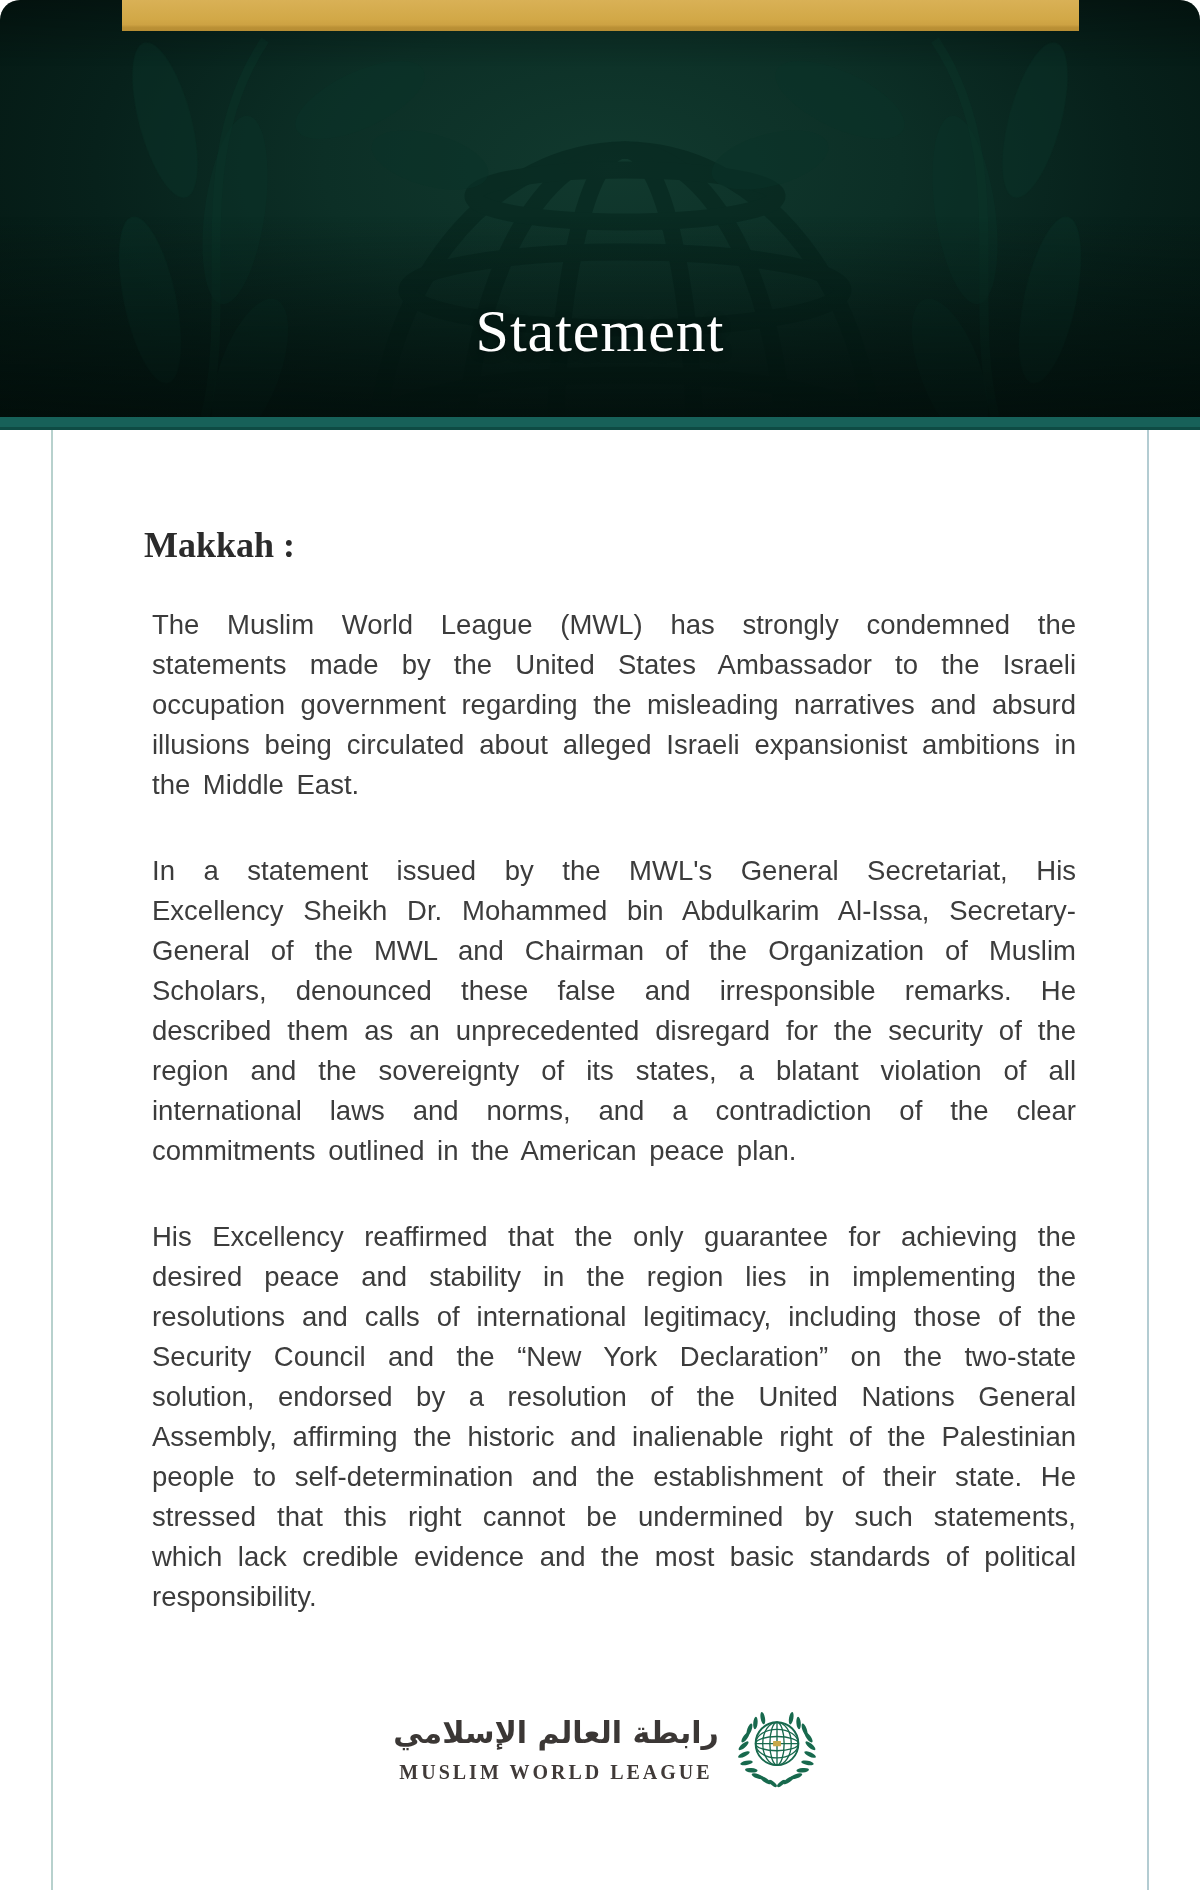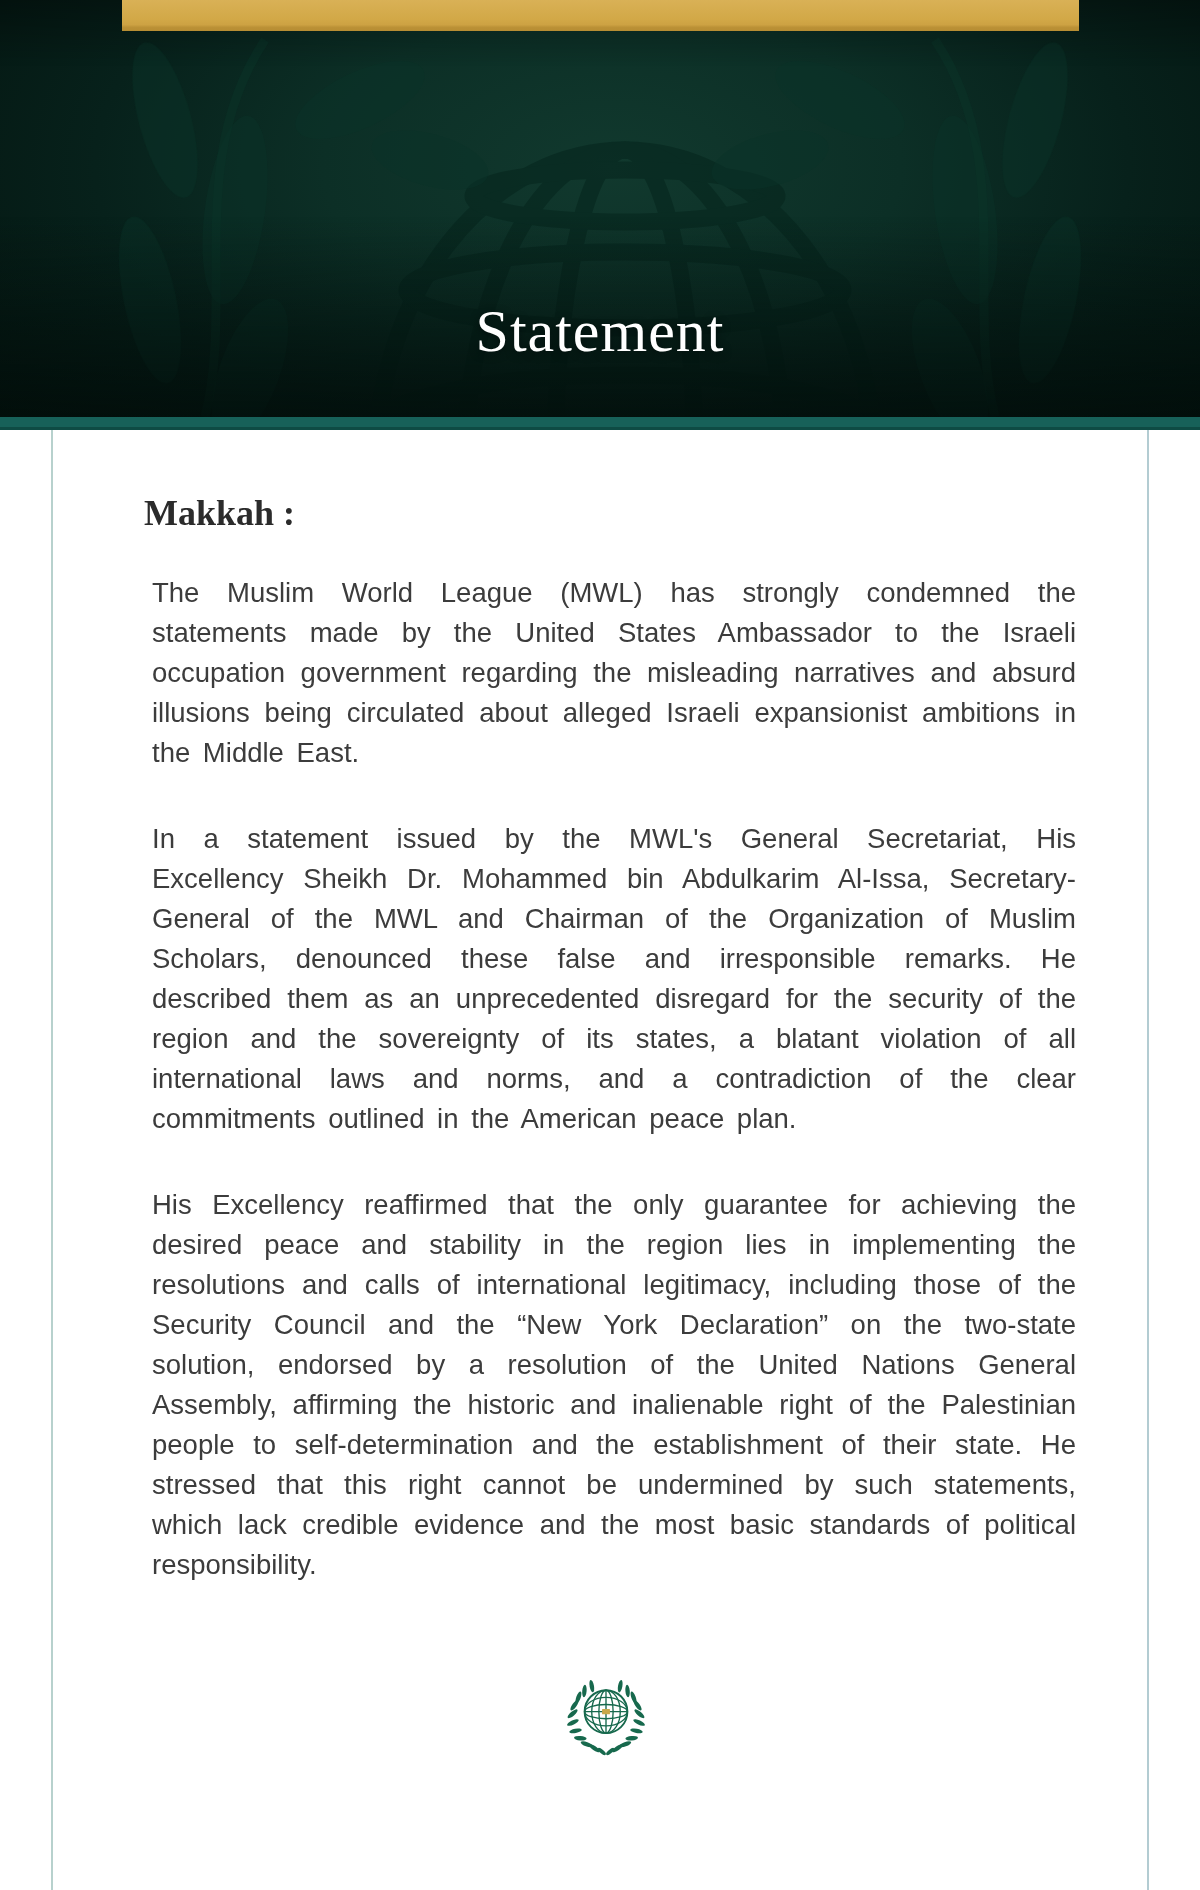--- a/index.html
+++ b/index.html
@@ -1,17 +1,17 @@
 <!DOCTYPE html>
 <html><head>
 <meta charset="utf-8">
 <style>
   html,body{margin:0;padding:0;background:#ffffff;}
   body{width:1200px;font-family:"Liberation Sans","DejaVu Sans",sans-serif;}
-  .page{position:relative;width:1200px;height:1890px;background:#ffffff;overflow:hidden;}
+  .page{position:relative;width:1200px;height:1890px;background:#ffffff;overflow:hidden;border-radius:20px;}
 
   
   .hero{
     position:relative;width:1200px;height:417px;overflow:hidden;
     background:
       radial-gradient(ellipse 760px 420px at 51% 40%, #11392e 0%, #0c2f26 38%, #07211b 68%, #041611 100%);
   }
   .hero::after{
     content:"";position:absolute;inset:0;z-index:2;pointer-events:none;
     background:linear-gradient(180deg, rgba(0,0,0,.30) 0%, rgba(0,0,0,0) 16%,
@@ -33,21 +33,21 @@
   .band{width:1200px;height:13px;background:#176159;box-shadow:inset 0 -3px 0 #0e4b44;}
 
   
   .card{position:relative;width:1200px;height:1460px;background:#ffffff;}
   .rule{position:absolute;top:0;bottom:0;width:2px;background:#b7d1cd;}
   .rule-left{left:51px;}
   .rule-right{left:1147px;background:#b3ccd2;}
   .content{position:relative;padding:0 132px 0 144px;}
 
   .location{
-    margin:0;padding-top:61px;
+    margin:0;padding-top:93px;
     font-family:"Liberation Serif","DejaVu Serif",serif;font-weight:700;
     font-size:36px;line-height:44px;color:#2b2b2b;
   }
   .para{
     width:924px;margin:8px;text-align:justify;
     font-size:27.5px;line-height:40px;color:#3c3c3c;word-spacing:5px;
   }
   .para.p-first{margin-top:38px;}
   .para + .para{margin-top:46px;}
 
@@ -117,20 +117,24 @@
     <div class="content">
       <h2 class="location">Makkah :</h2>
 
       <p class="para p-first">The Muslim World League (MWL) has strongly condemned the statements made by the United States Ambassador to the Israeli occupation government regarding the misleading narratives and absurd illusions being circulated about alleged Israeli expansionist ambitions in the Middle East.</p>
 
       <p class="para">In a statement issued by the MWL's General Secretariat, His Excellency Sheikh Dr. Mohammed bin Abdulkarim Al-Issa, Secretary-General of the MWL and Chairman of the Organization of Muslim Scholars, denounced these false and irresponsible remarks. He described them as an unprecedented disregard for the security of the region and the sovereignty of its states, a blatant violation of all international laws and norms, and a contradiction of the clear commitments outlined in the American peace plan.</p>
 
       <p class="para">His Excellency reaffirmed that the only guarantee for achieving the desired peace and stability in the region lies in implementing the resolutions and calls of international legitimacy, including those of the Security Council and the “New York Declaration” on the two-state solution, endorsed by a resolution of the United Nations General Assembly, affirming the historic and inalienable right of the Palestinian people to self-determination and the establishment of their state. He stressed that this right cannot be undermined by such statements, which lack credible evidence and the most basic standards of political responsibility.</p>
 
       <footer class="logo-row">
+        <div class="logo-col">
+          <div class="logo-arabic">رابطة العالم الإسلامي</div>
+          <div class="logo-latin">MUSLIM WORLD LEAGUE</div>
+        </div>
 
         <svg class="emblem" viewBox="0 0 100 100">
 
           <g fill="#17694d">
             <ellipse cx="33.1" cy="15.6" rx="2.6" ry="7.5" transform="rotate(170 33.1 15.6)"></ellipse>
             <ellipse cx="24.3" cy="21.4" rx="2.6" ry="7.5" transform="rotate(185 24.3 21.4)"></ellipse>
             <ellipse cx="17.2" cy="29.1" rx="2.6" ry="7.5" transform="rotate(200 17.2 29.1)"></ellipse>
             <ellipse cx="12.4" cy="38.3" rx="2.6" ry="7.5" transform="rotate(215 12.4 38.3)"></ellipse>
             <ellipse cx="10.2" cy="48.5" rx="2.6" ry="7.5" transform="rotate(230 10.2 48.5)"></ellipse>
             <ellipse cx="10.6" cy="58.9" rx="2.6" ry="7.5" transform="rotate(245 10.6 58.9)"></ellipse>

